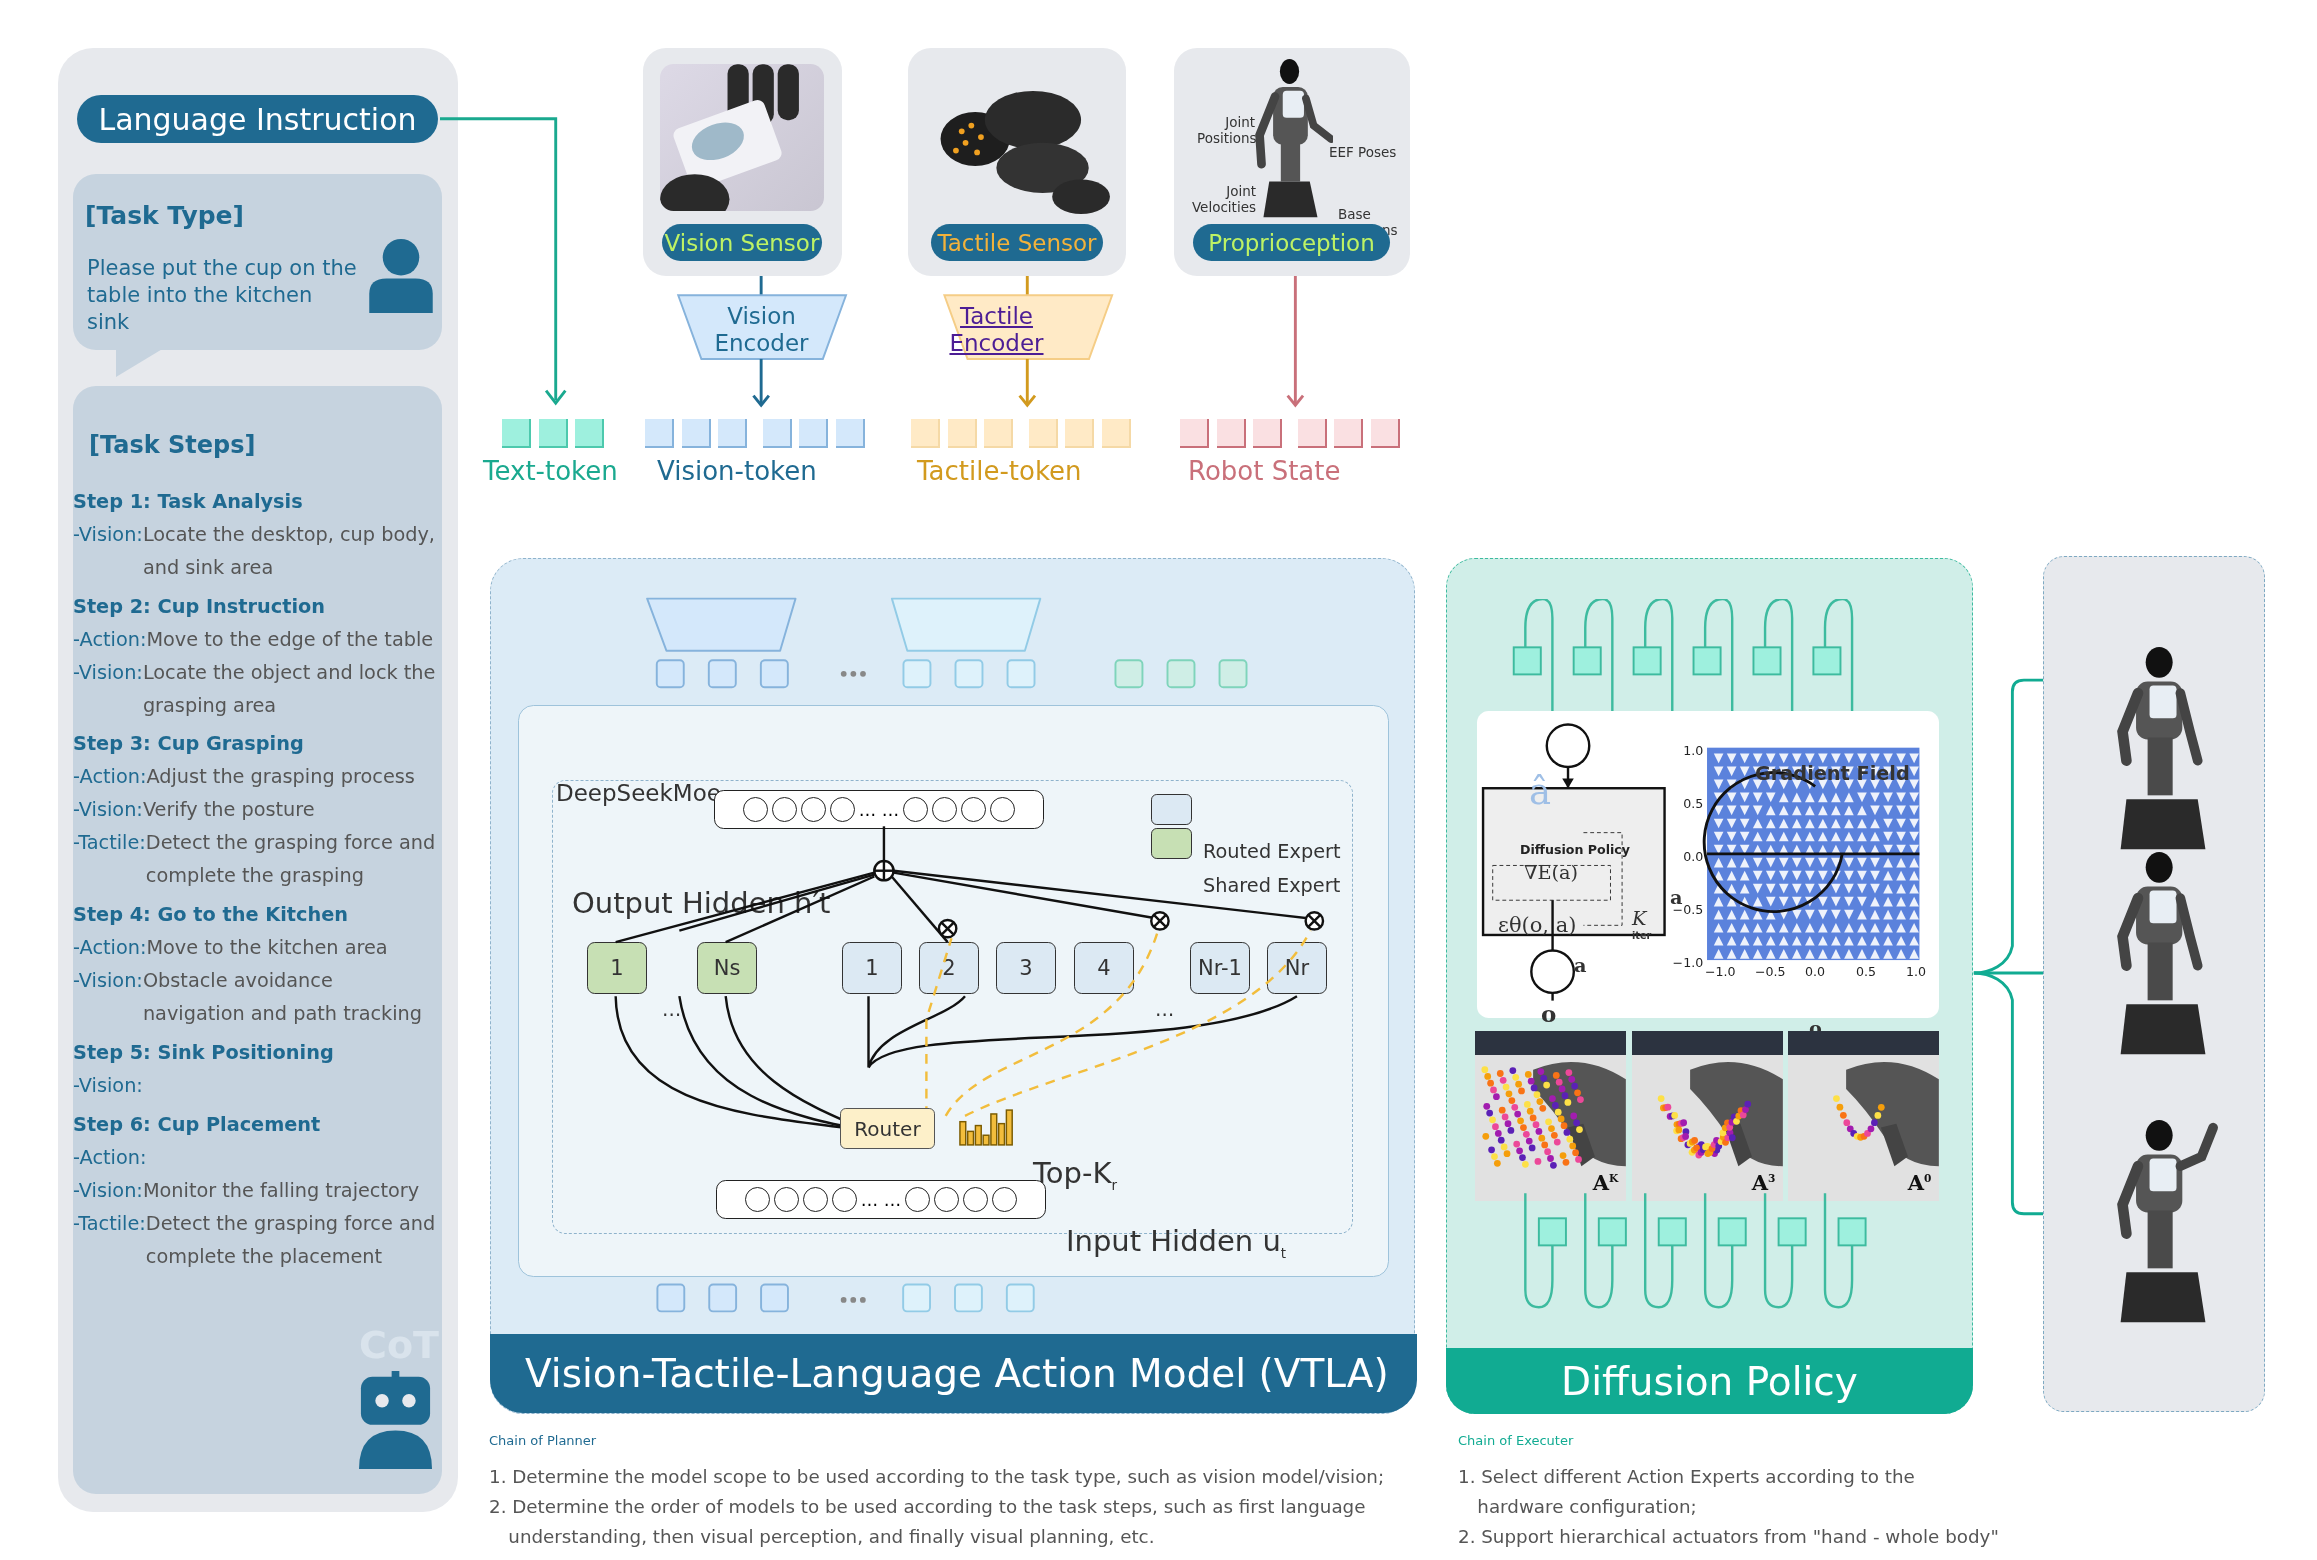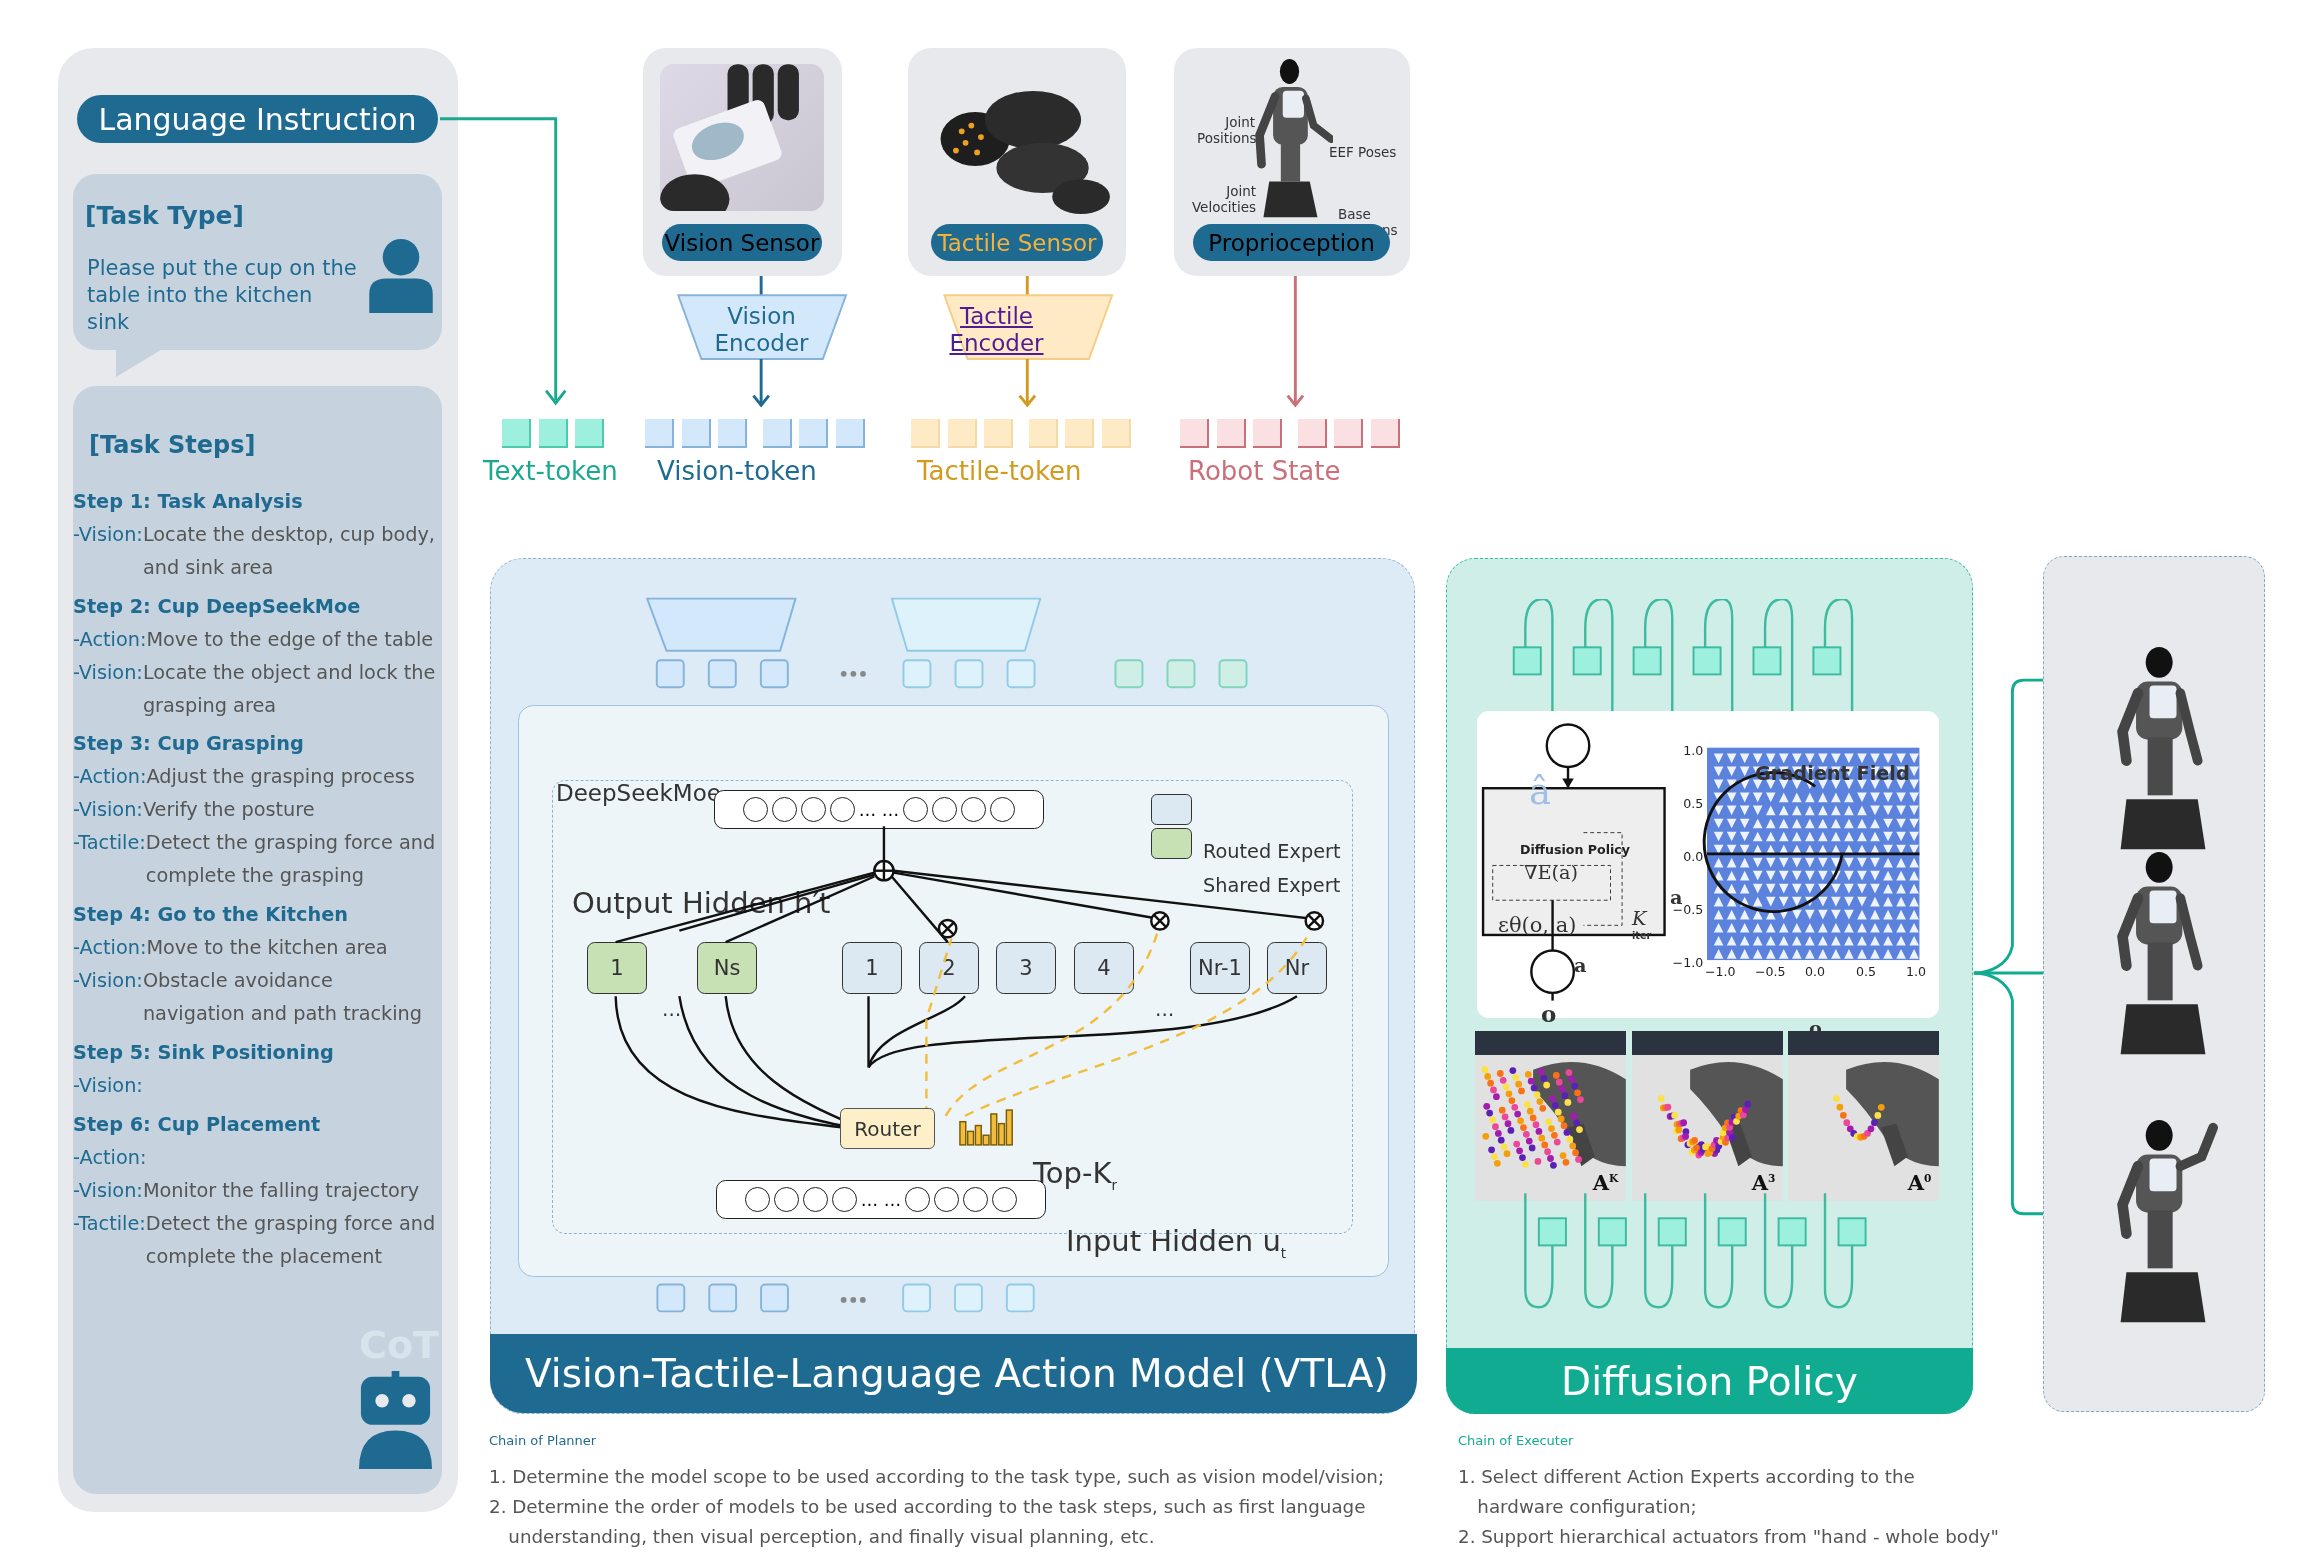--- a/index.html
+++ b/index.html
@@ -17,21 +17,21 @@
   .ts-title{left:89px;top:431px;color:#1f6a91;font-weight:bold;font-size:24px;}
   .steps{left:73px;top:479px;width:367px;font-size:19.3px;line-height:33px;color:#555;}
   .step-h{color:#1f6a91;font-weight:bold;font-size:19.3px;margin-top:5.8px;}
   .step-line{display:flex;}
   .step-key{color:#1f6a91;white-space:nowrap;}
   .step-val{color:#555;}
   .cot-label{left:359px;top:1323px;color:#d9e3ec;font-weight:bold;font-size:38px;}
   .bot{left:359px;top:1371px;width:73px;height:98px;}
   
   .sensor-card{background:#e7e9ed;border-radius:23px;}
-  .sensor-pill{background:#1f6a91;border-radius:19.3px;height:37px;font-size:23px;display:flex;align-items:center;justify-content:center;color:#000000;}
+  .sensor-pill{background:#1f6a91;border-radius:19.3px;height:37px;font-size:23px;display:flex;align-items:center;justify-content:center;color:#bef264;}
   .photo{border-radius:13.5px;overflow:hidden;}
   .encoder{font-size:23px;text-align:center;line-height:27px;}
   .token-row{display:flex;gap:7.7px;}
   .tok{width:27px;height:27px;}
   .tok-label{font-size:26px;text-align:left;}
   
   .vtla{left:490px;top:558px;width:923px;height:854px;background:#dcebf6;border:1.9px dashed #8fb3cc;border-radius:33px;}
   .vtla-banner{left:490px;top:1334px;width:927px;height:79px;background:#1f6a91;border-radius:0 0 33px 33px;color:#fff;font-size:39px;display:flex;align-items:center;padding-left:35px;box-sizing:border-box;}
   .moe-box{left:518px;top:705px;width:869px;height:570px;background:#eef5f9;border:1.9px solid #9ec3db;border-radius:15.4px;}
   .moe-dash{left:552px;top:780px;width:799px;height:452px;border:1.9px dashed #8fb3cc;border-radius:13.5px;}
@@ -67,21 +67,21 @@
   <path d="M2 78 V58 Q2 42 20 42 H50 Q68 42 68 58 V78 Z" fill="#1f6a91"></path>
 </svg>
 <div class="abs task-steps"></div>
 <div class="abs ts-title">[Task Steps]</div>
 <div class="abs steps" id="steps">
     <div class="step-h">Step 1: Task Analysis</div>
     <div class="step-line">
       <span class="step-key">-Vision:</span>
       <span class="step-val">Locate the desktop, cup body, and sink area</span>
     </div>
-    <div class="step-h">Step 2: Cup DeepSeekMoe</div>
+    <div class="step-h">Step 2: Cup Instruction</div>
     <div class="step-line">
       <span class="step-key">-Action:</span>
       <span class="step-val">Move to the edge of the table</span>
     </div>
     <div class="step-line">
       <span class="step-key">-Vision:</span>
       <span class="step-val">Locate the object and lock the grasping area</span>
     </div>
     <div class="step-h">Step 3: Cup Grasping</div>
     <div class="step-line">

